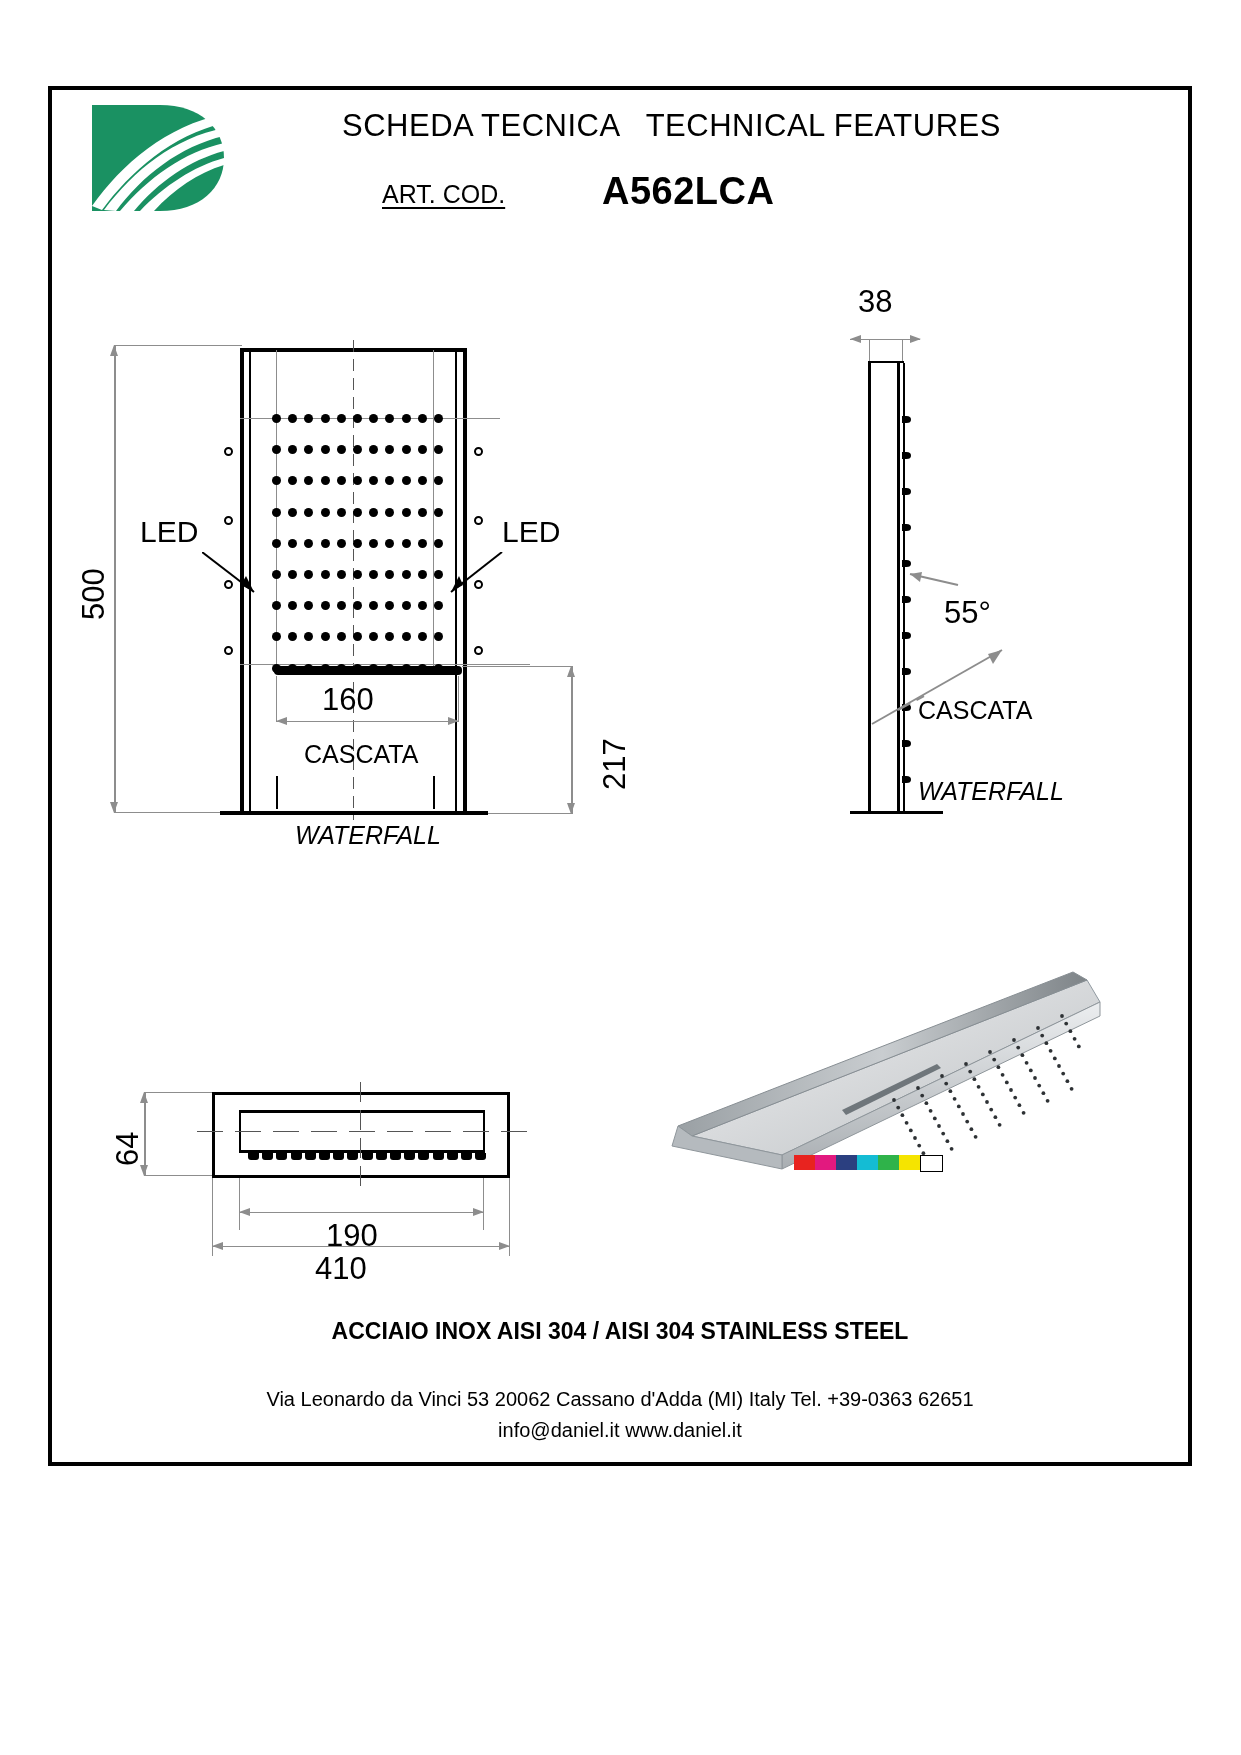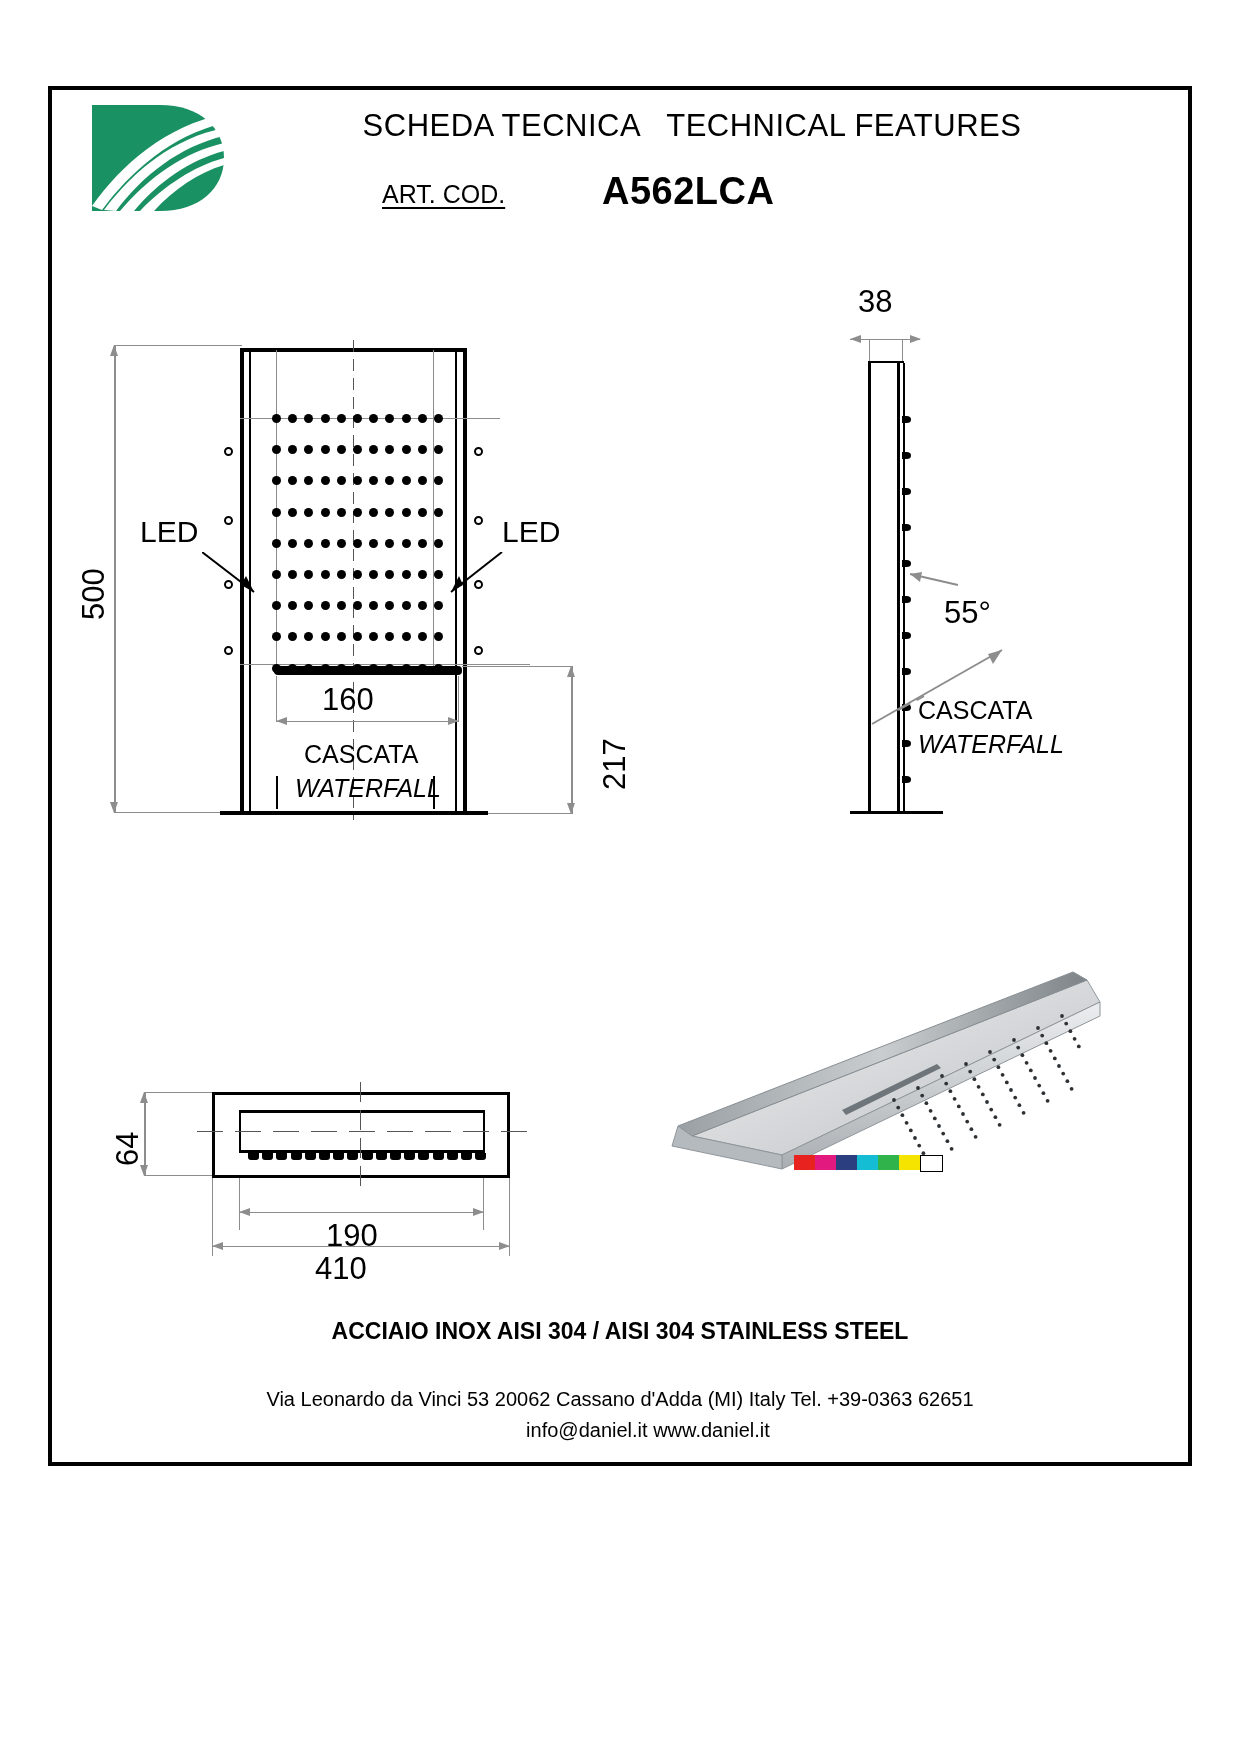--- a/index.html
+++ b/index.html
@@ -10,41 +10,41 @@
     border:4px solid #000;box-sizing:border-box;background:#fff;
   }
 
   
   .logo-wrap{position:absolute;left:18px;top:12px;width:270px;height:200px;}
   .logo-mark{position:absolute;left:18px;top:0px;width:140px;height:112px;}
   .logo-word{position:absolute;left:2px;top:108px;font-size:74px;font-weight:bold;
     letter-spacing:-1px;line-height:74px;font-family:"Liberation Sans",sans-serif;}
 
   
-  .hdr-title{position:absolute;left:290px;top:18px;width:700px;text-align:center;
+  .hdr-title{position:absolute;left:290px;top:18px;width:700px;
     font-size:31px;letter-spacing:.5px;white-space:pre;}
   .hdr-artcod{position:absolute;left:330px;top:90px;font-size:25px;
     text-decoration:underline;text-underline-offset:4px;}
   .hdr-code{position:absolute;left:550px;top:80px;font-size:38px;font-weight:bold;letter-spacing:.5px;}
 
   
   .dl{position:absolute;background:#000;}            
   .gl{position:absolute;background:#8d8d8d;}          
   .txt{position:absolute;white-space:nowrap;}
   .vtxt{position:absolute;white-space:nowrap;transform-origin:0 0;transform:rotate(-90deg);}
 
   
   #front-view{position:absolute;left:0;top:0;width:620px;height:760px;}
 
   .nozzle{position:absolute;width:9px;height:9px;background:#000;border-radius:50%;}
   .ledhole{position:absolute;width:9px;height:9px;border:2px solid #000;border-radius:50%;box-sizing:border-box;}
 
   .label-led{font-size:30px;}
   .cascata-it{font-size:25px;}
-  .cascata-en{font-size:25px;font-style:italic;}
+  .cascata-en{font-size:25px;font-style:italic;margin-top:47px;}
   .dimnum{font-size:31px;}
 
   
   .arr-l{position:absolute;width:0;height:0;border-top:4px solid transparent;
      border-bottom:4px solid transparent;border-right:11px solid #8d8d8d;}
   .arr-r{position:absolute;width:0;height:0;border-top:4px solid transparent;
      border-bottom:4px solid transparent;border-left:11px solid #8d8d8d;}
   .arr-u{position:absolute;width:0;height:0;border-left:4px solid transparent;
      border-right:4px solid transparent;border-bottom:11px solid #8d8d8d;}
   .arr-d{position:absolute;width:0;height:0;border-left:4px solid transparent;
@@ -459,15 +459,15 @@
       <div class="sw" style="background: rgb(226, 25, 127);"></div>
       <div class="sw" style="background: rgb(43, 63, 128);"></div>
       <div class="sw" style="background: rgb(20, 188, 212);"></div>
       <div class="sw" style="background: rgb(47, 179, 74);"></div>
       <div class="sw" style="background: rgb(245, 228, 0);"></div>
       <div class="sw" style="background: rgb(255, 255, 255); border: 1px solid rgb(0, 0, 0);"></div>
     </div>
 
   <div class="mat-body" style="left:0;top:1228px;font-weight:bold;">ACCIAIO INOX AISI 304 / AISI 304 STAINLESS STEEL</div>
   <div class="addr" style="left:0;top:1294px;">Via Leonardo da Vinci 53    20062 Cassano d'Adda (MI) Italy Tel. +39-0363 62651</div>
-  <div class="addr" style="left:0;top:1325px;padding-left:28px;">info@daniel.it          www.daniel.it</div>
+  <div class="addr" style="left:0;top:1325px;">info@daniel.it          www.daniel.it</div>
 
 </div>
 
 </body></html>

